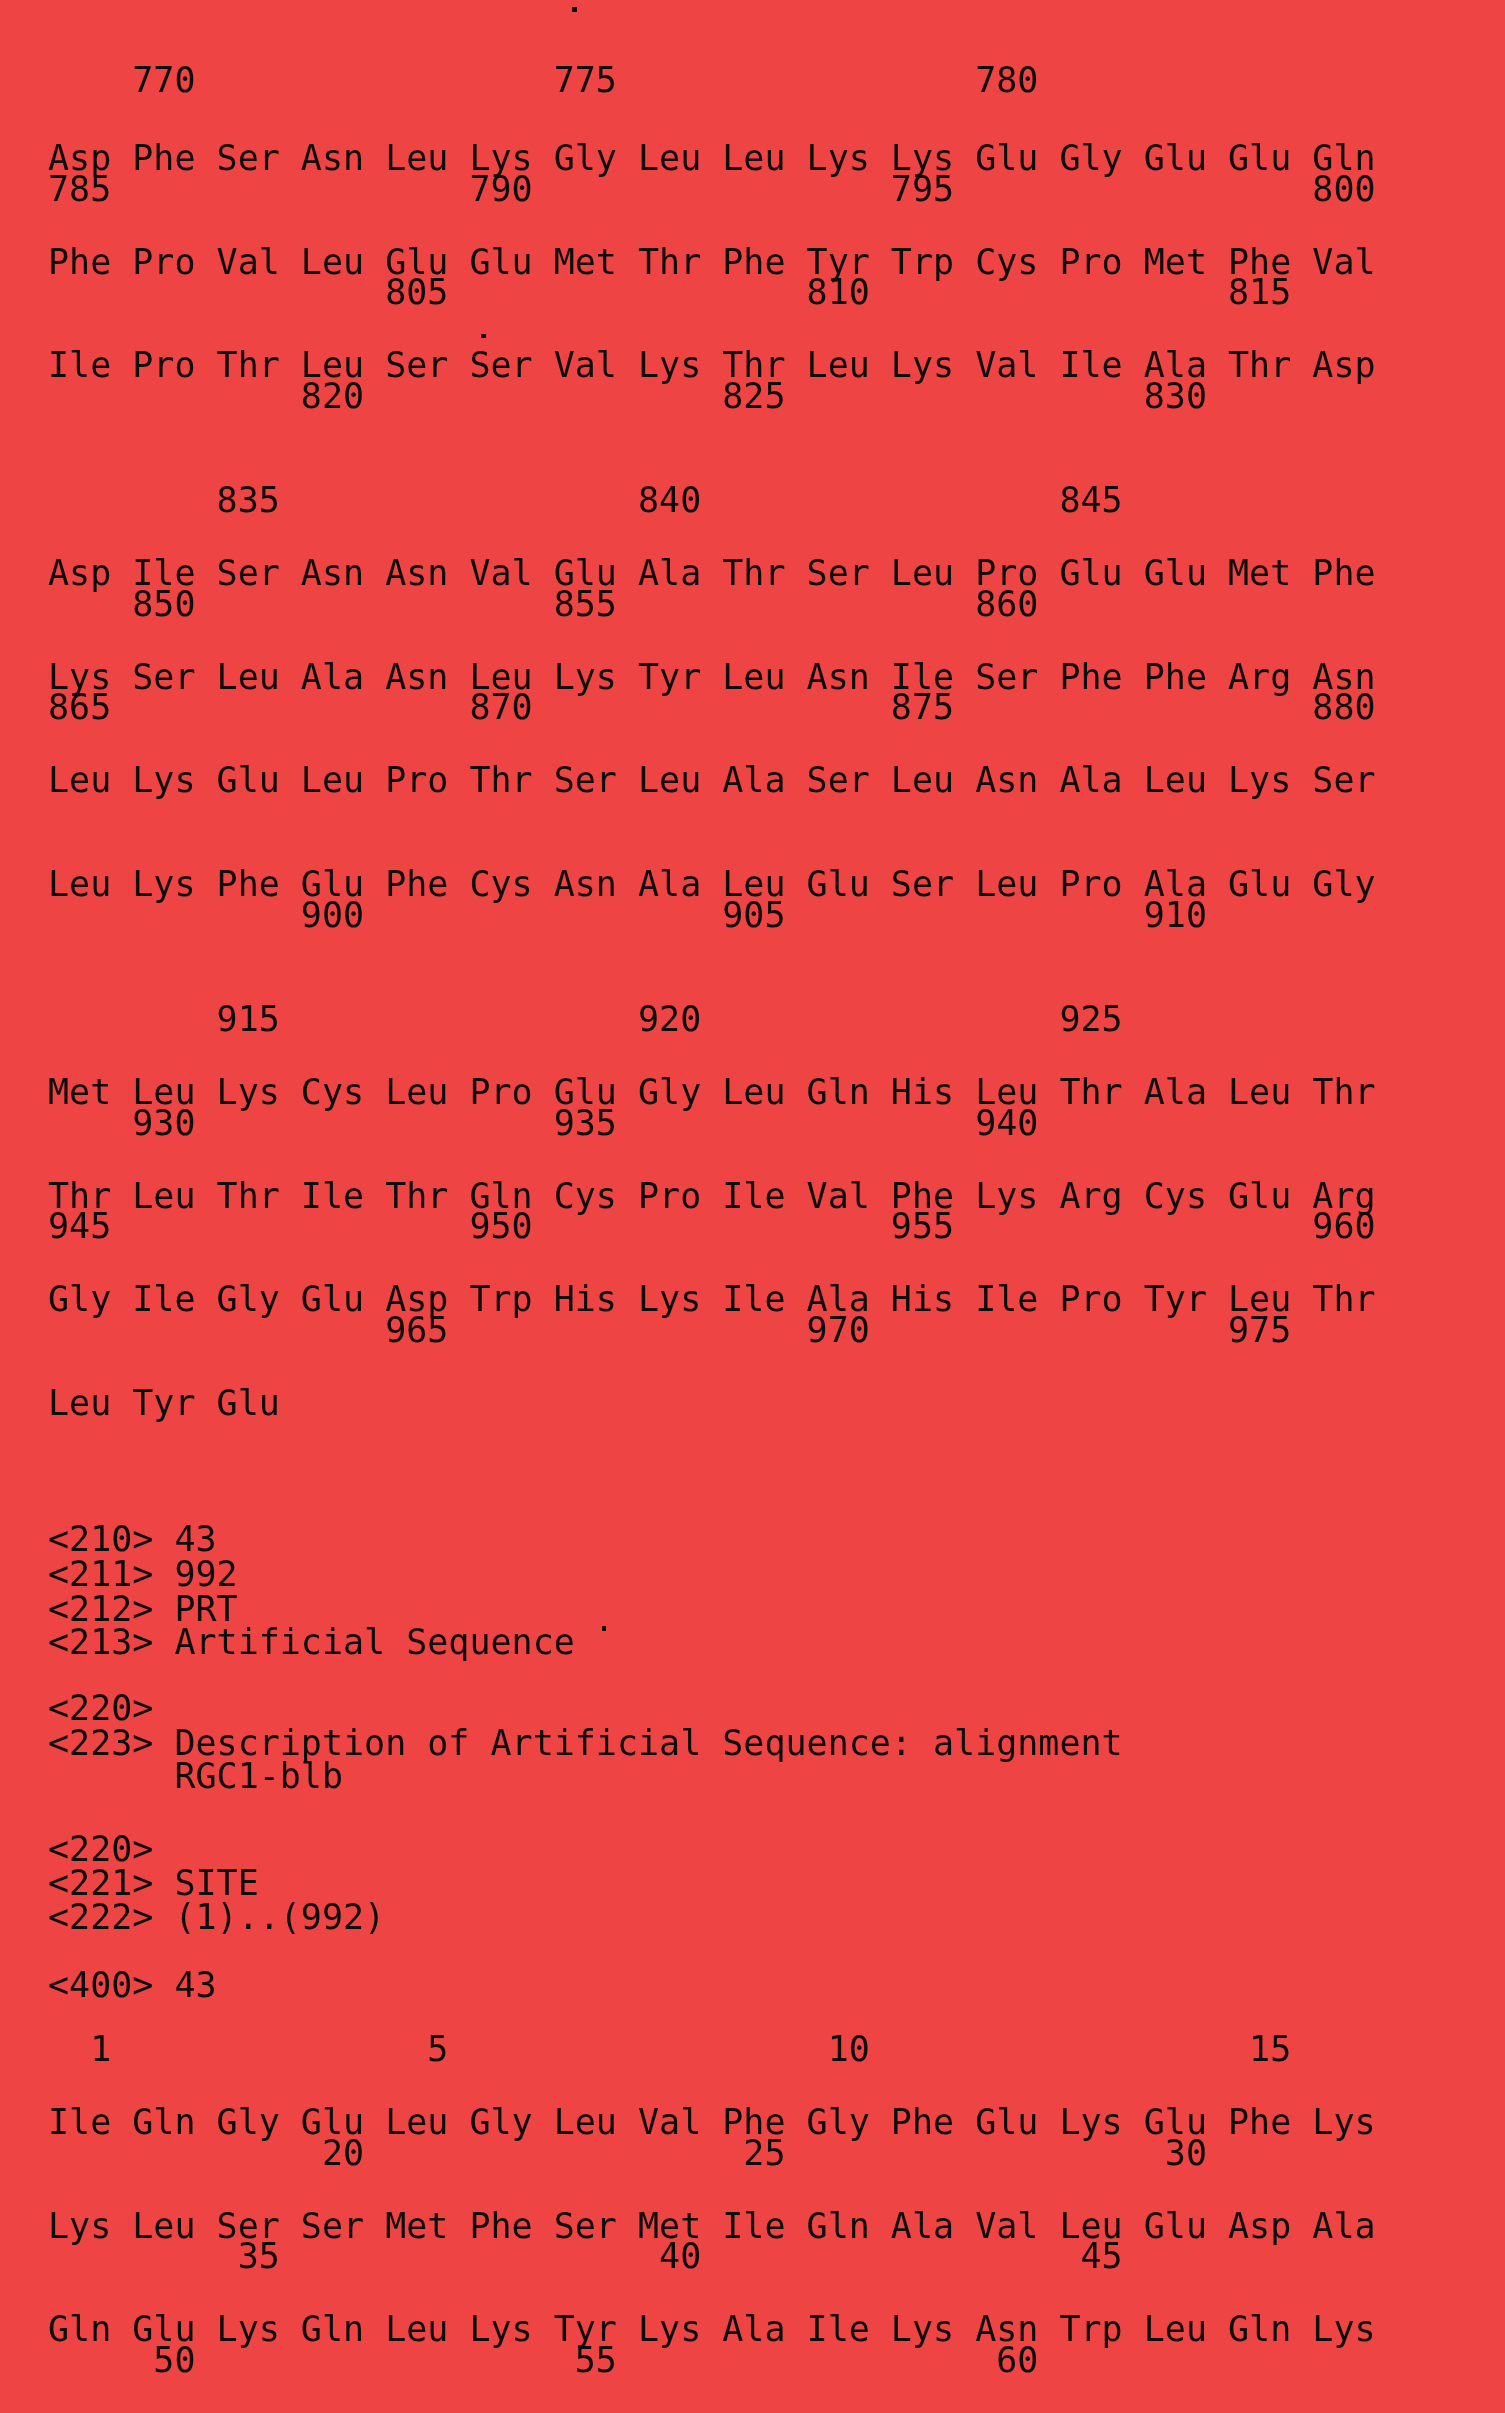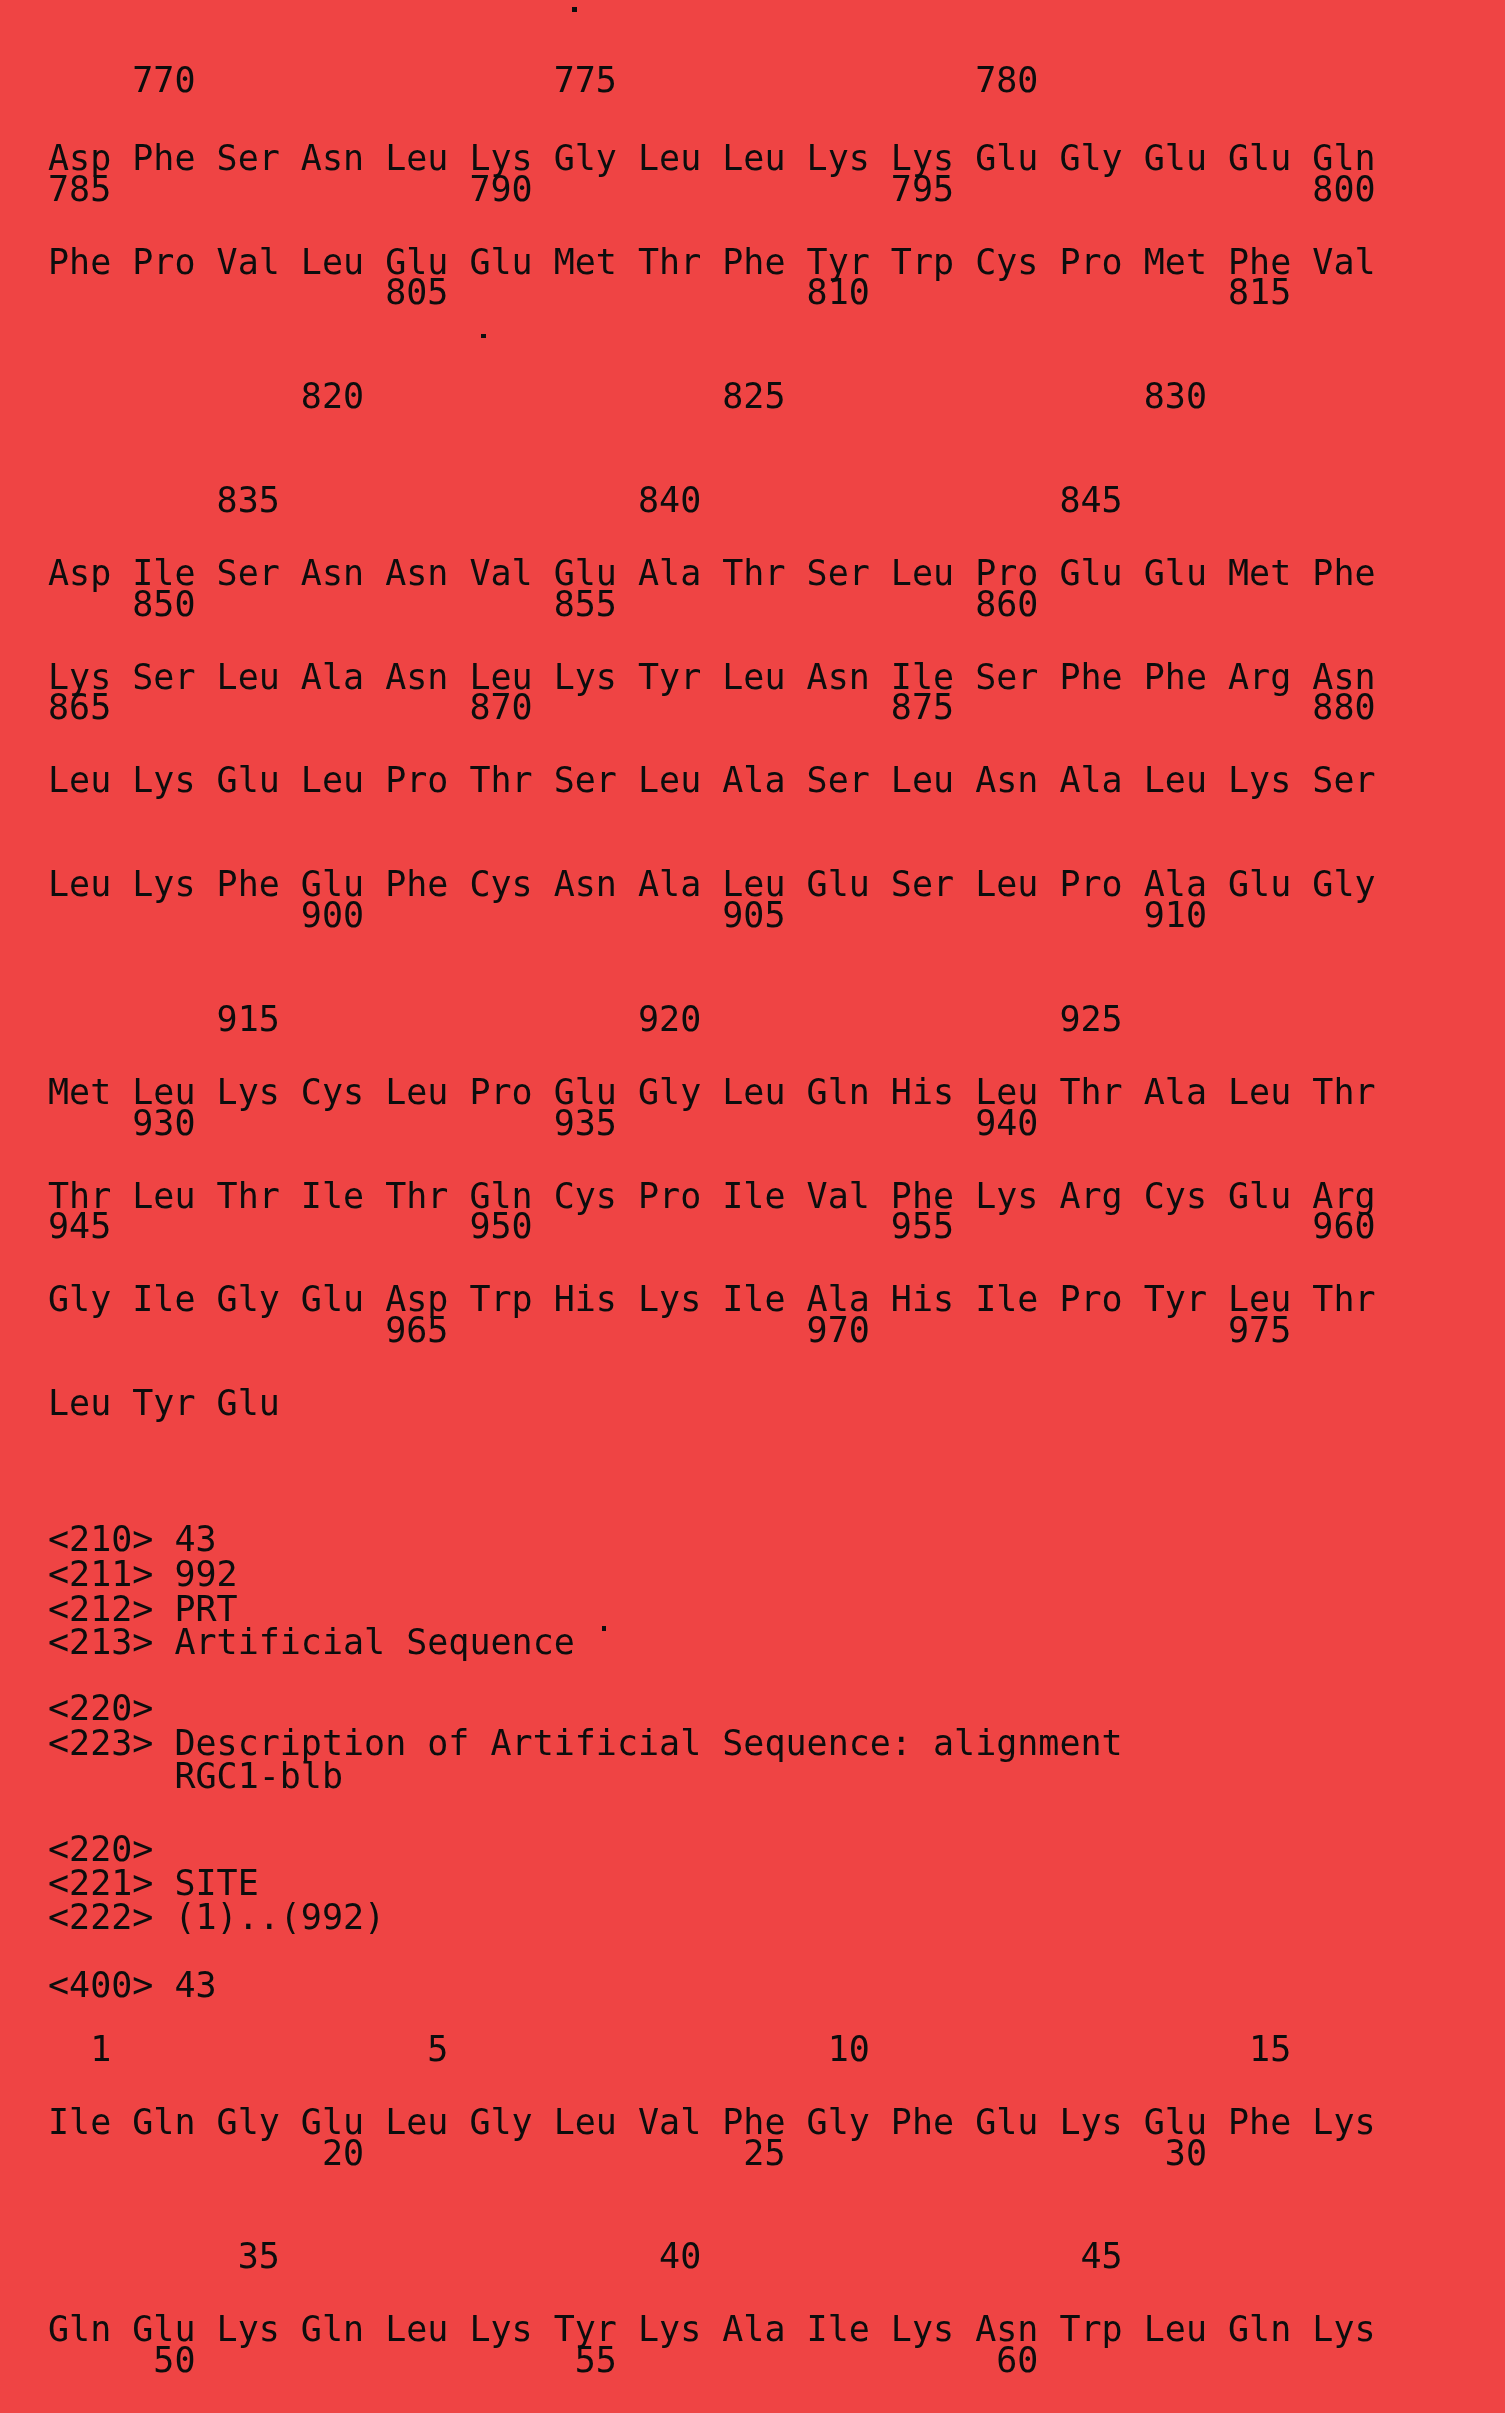--- a/index.html
+++ b/index.html
@@ -36,20 +36,21 @@
   <div class="dot" style="left:602px;top:1626px;width:3.5px;height:5.3px;"></div>
 
   <pre class="ln" style="top:63px">    770                 775                 780</pre>
 
   <pre class="ln" style="top:141px">Asp Phe Ser Asn Leu Lys Gly Leu Leu Lys Lys Glu Gly Glu Glu Gln</pre>
   <pre class="ln" style="top:172px">785                 790                 795                 800</pre>
 
   <pre class="ln" style="top:245px">Phe Pro Val Leu Glu Glu Met Thr Phe Tyr Trp Cys Pro Met Phe Val</pre>
   <pre class="ln" style="top:275px">                805                 810                 815</pre>
 
+  <pre class="ln" style="top:348px">Ile Pro Thr Leu Ser Ser Val Lys Thr Leu Lys Val Ile Ala Thr Asp</pre>
   <pre class="ln" style="top:379px">            820                 825                 830</pre>
 
   <pre class="ln" style="top:483px">        835                 840                 845</pre>
 
   <pre class="ln" style="top:556px">Asp Ile Ser Asn Asn Val Glu Ala Thr Ser Leu Pro Glu Glu Met Phe</pre>
   <pre class="ln" style="top:587px">    850                 855                 860</pre>
 
   <pre class="ln" style="top:660px">Lys Ser Leu Ala Asn Leu Lys Tyr Leu Asn Ile Ser Phe Phe Arg Asn</pre>
   <pre class="ln" style="top:690px">865                 870                 875                 880</pre>
 
@@ -84,19 +85,20 @@
   <pre class="ln" style="top:1866px">&lt;221&gt; SITE</pre>
   <pre class="ln" style="top:1900px">&lt;222&gt; (1)..(992)</pre>
 
   <pre class="ln" style="top:1968px">&lt;400&gt; 43</pre>
 
   <pre class="ln" style="top:2032px">  1               5                  10                  15</pre>
 
   <pre class="ln" style="top:2105px">Ile Gln Gly Glu Leu Gly Leu Val Phe Gly Phe Glu Lys Glu Phe Lys</pre>
   <pre class="ln" style="top:2136px">             20                  25                  30</pre>
 
+  <pre class="ln" style="top:2209px">Lys Leu Ser Ser Met Phe Ser Met Ile Gln Ala Val Leu Glu Asp Ala</pre>
   <pre class="ln" style="top:2239px">         35                  40                  45</pre>
 
   <pre class="ln" style="top:2312px">Gln Glu Lys Gln Leu Lys Tyr Lys Ala Ile Lys Asn Trp Leu Gln Lys</pre>
   <pre class="ln" style="top:2343px">     50                  55                  60</pre>
 
 </div>
 
 
 </body></html>

